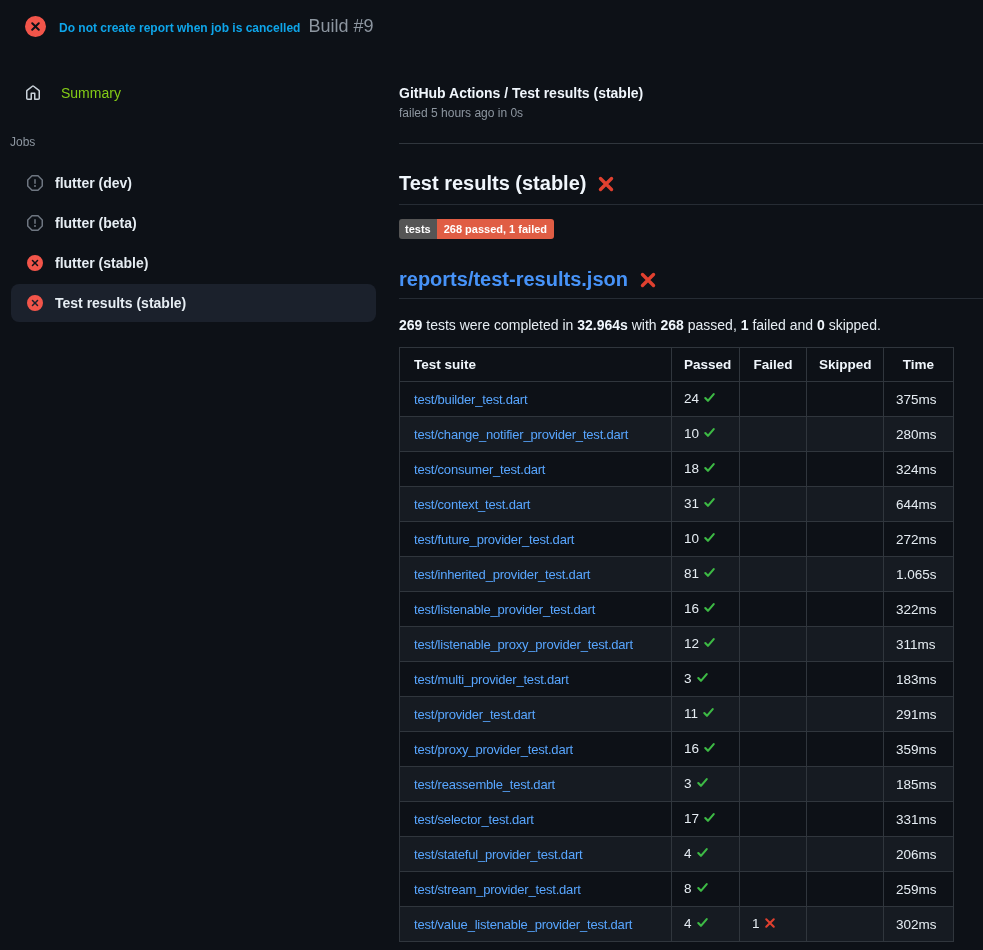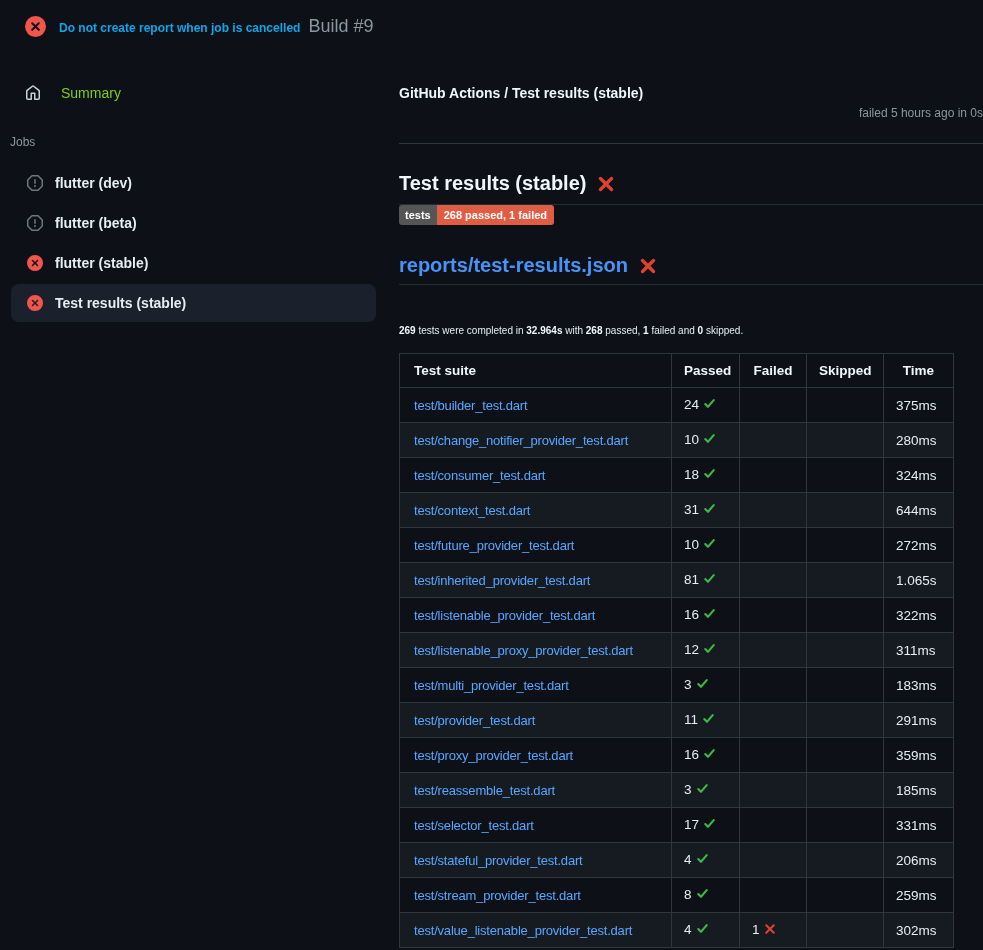--- a/index.html
+++ b/index.html
@@ -35,47 +35,47 @@
     display: flex; align-items: center; gap: 12px;
     height: 38px; padding: 0 16px; border-radius: 8px;
     font-size: 14px; font-weight: 600; color: #e6edf3; cursor: pointer;
   }
   .job-item.selected { background: #1b212c; }
   .job-item .ic { width: 16px; height: 16px; flex: 0 0 auto; display: block; }
 
   
   .main { position: absolute; left: 399px; top: 84px; right: 0; }
   .breadcrumb { font-size: 14px; font-weight: 700; color: #f0f6fc; line-height: 18px; }
-  .meta { margin-top: 3px; font-size: 12px; color: #8d96a0; line-height: 16px; text-align: right; }
+  .meta { margin-top: 3px; font-size: 12px; color: #8d96a0; line-height: 16px; }
   .divider { border-bottom: 1px solid #30363d; margin-top: 22px; }
 
   .h1-row {
     margin-top: 27px; padding-bottom: 8px;
     border-bottom: 1px solid #262c34;
     display: flex; align-items: center; gap: 11px;
   }
   .h1-text { font-size: 20px; font-weight: 700; color: #f0f6fc; line-height: 25px; }
   .cross-lg { width: 18px; height: 18px; display: block; }
 
   .badge {
-    display: inline-flex; overflow: hidden;
+    margin-top: 14px; display: inline-flex; overflow: hidden;
     border-radius: 3px; font-size: 11px; font-weight: 600; color: #ffffff;
     line-height: 14px;
   }
   .badge-label { padding: 3px 6px; }
   .badge-value { padding: 3px 7px; }
 
   .h2-row {
     margin-top: 28px; padding-bottom: 6px;
     border-bottom: 1px solid #262c34;
     display: flex; align-items: center; gap: 11px;
   }
   .file-link { font-size: 20px; font-weight: 700; color: #4793f8; text-decoration: none; line-height: 25px; }
 
-  .summary-p { margin: 36px 0 0 0; font-size: 10px; color: #e6edf3; line-height: 20px; }
+  .summary-p { margin: 16px 0 0 0; font-size: 14px; color: #e6edf3; line-height: 20px; }
   .summary-p strong { color: #f0f6fc; }
 
   
   table.results {
     margin-top: 12px; border-collapse: collapse; table-layout: fixed; width: 554px;
   }
   table.results th, table.results td {
     border: 1px solid #30363d;
     font-size: 13.5px; line-height: 19px; padding: 7px 12px;
     color: #e6edf3; overflow: hidden;

